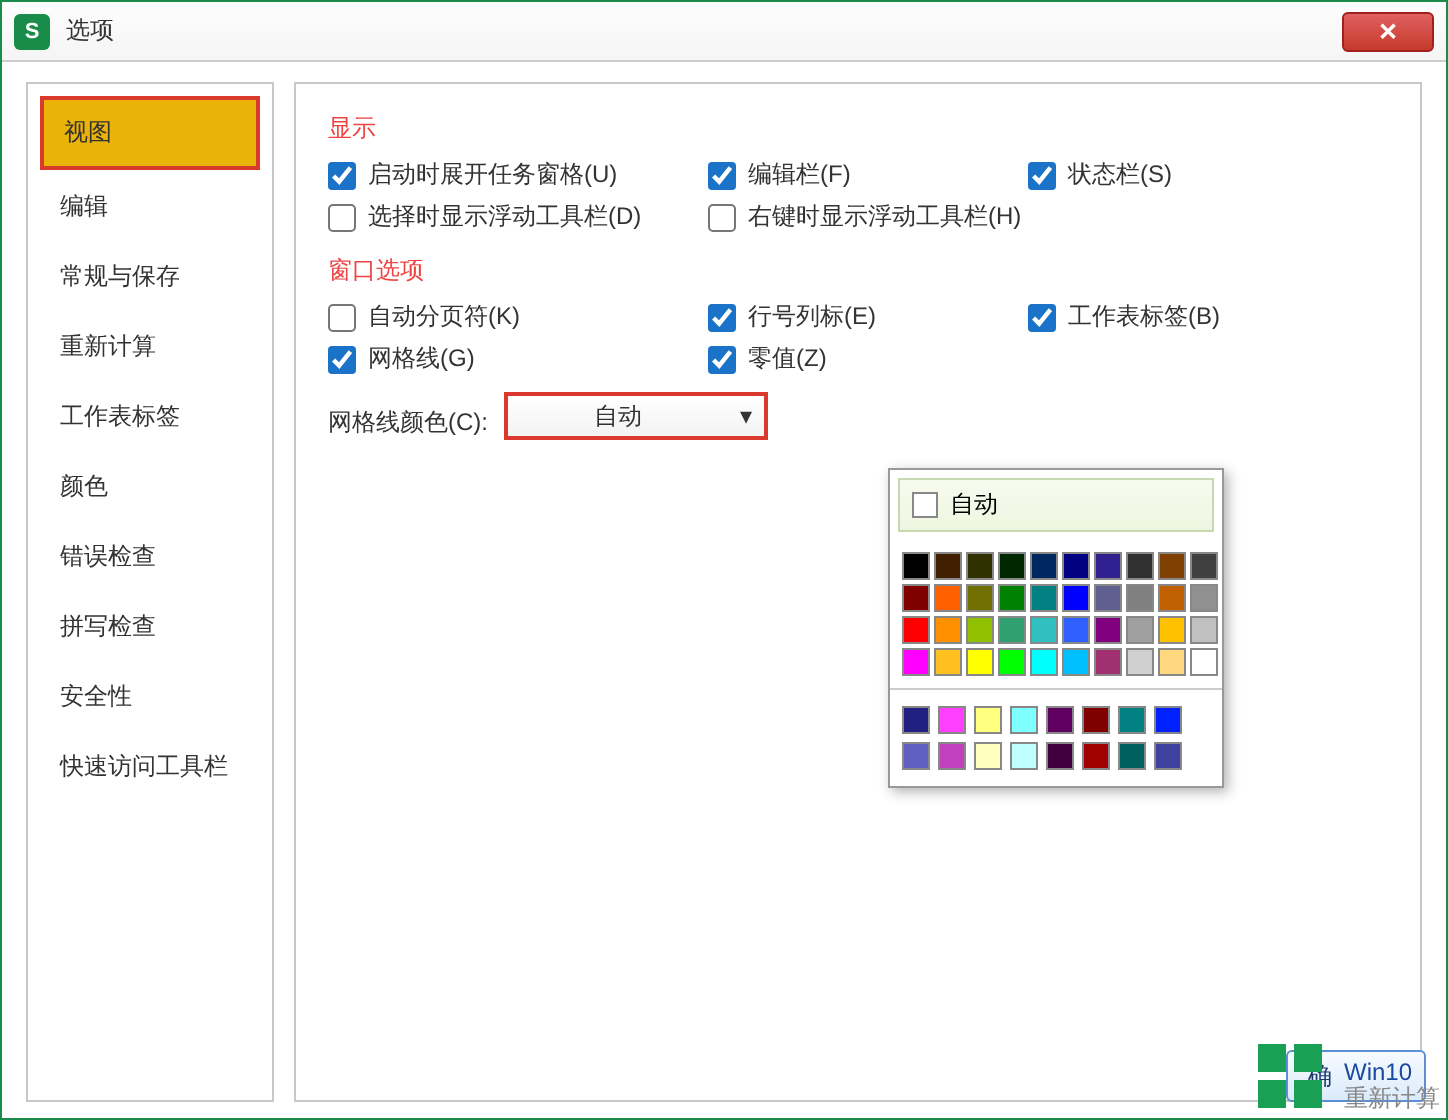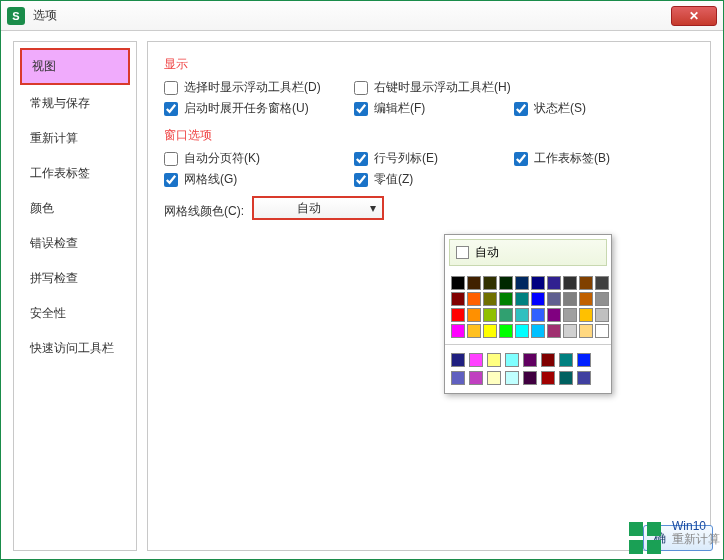--- a/index.html
+++ b/index.html
@@ -9,21 +9,21 @@
   .window { width: 724px; height: 560px; border: 1px solid #1a8c4a; display: flex; flex-direction: column; }
 
   .titlebar { height: 30px; background: linear-gradient(#fdfdfd, #f5f5f5); display: flex; align-items: center; border-bottom: 1px solid #ccc; }
   .title-icon { width: 18px; height: 18px; background: #1a8c4a; border-radius: 3px; margin: 0 6px; display:flex; align-items:center; justify-content:center; color:#fff; font-weight:bold; font-size:11px; }
   .title-text { color: #333; flex: 1; padding-left: 2px; }
   .close-btn { width: 46px; height: 20px; margin-right: 6px; background: linear-gradient(#e06060, #c63a2c); border-radius: 3px; display:flex; align-items:center; justify-content:center; color:#fff; font-weight:bold; font-size:14px; border:1px solid #a02020; cursor:pointer; }
 
   .body-area { flex: 1; display: flex; padding: 10px 12px 8px 12px; gap: 10px; background:#fff; position:relative; }
   .sidebar { width: 124px; border: 1px solid #c8c8c8; background: #fff; padding: 6px 6px; }
   .side-item { padding: 8px 10px; color: #333; cursor: pointer; margin-bottom: 2px; }
-  .side-item.selected { border: 2px solid #d93a2b; background: #f0abfc; }
+  .side-item.selected { border: 2px solid #d93a2b; background: #eab308; }
 
   .content { flex: 1; border: 1px solid #c8c8c8; padding: 10px 16px 10px 16px; position: relative; }
   .section-title { color: #ef4444; margin: 4px 0 6px 0; }
   .row { display: flex; align-items: center; margin: 4px 0; }
   .cell { display: flex; align-items: center; min-width: 160px; }
   .cell input[type=checkbox] { accent-color: #1a73c8; width: 14px; height: 14px; margin: 0 6px 0 0; cursor:pointer; }
   .cell .lbl { color: #333; }
 
   .gridcolor-row { margin-top: 8px; display:flex; align-items:flex-end; gap:8px; }
   .gridcolor-label { color:#333; }
@@ -41,21 +41,21 @@
   .auto-row { background: linear-gradient(#f7fbef,#eef6e0); border:1px solid #c8d8b0; margin:4px; padding:4px 6px; display:flex; align-items:center; gap:6px; cursor:pointer; }
   .auto-check { width:13px; height:13px; border:1px solid #888; background:#fff; }
   .swatch-block { padding: 6px 6px; border-bottom:1px solid #ccc; }
   .swatch-grid { display:grid; grid-template-columns: repeat(10, 14px); gap: 2px; }
   .sw { width:14px; height:14px; border:1px solid #888; cursor:pointer; }
   .swatch-block2 { padding: 8px 6px; }
 
   .footer { position:absolute; right: 10px; bottom: 8px; display:flex; align-items:center; gap:8px; }
   .ok-btn { height:26px; min-width:70px; padding:0 10px; border:1px solid #5a8fd6; background:linear-gradient(#f6fbff,#dbebfb); border-radius:3px; color:#1a3a6a; cursor:pointer; display:inline-flex; align-items:center; }
 
-  .watermark { position:absolute; right:4px; bottom:4px; display:flex; align-items:flex-start; gap:9px; background:rgba(255,255,255,0.0); pointer-events:none; }
+  .watermark { position:absolute; right:4px; bottom:4px; display:flex; align-items:flex-end; gap:9px; background:rgba(255,255,255,0.0); pointer-events:none; }
   .wm-logo { width:36px; height:36px; display:block; }
   .wm-logo .sq { fill:#1aa055; }
   .wm-text { color:#888; line-height:1.1; font-size:14px; }
   .wm-text .blue { color:#1a4aa0; }
 </style>
 </head>
 <body>
 
 <div class="window">
 
@@ -64,57 +64,58 @@
     <div class="title-text">选项</div>
     <div class="close-btn">
       <span>✕</span>
     </div>
   </div>
 
   <div class="body-area">
 
     <div class="sidebar" id="sidebar">
         <div class="side-item selected">视图</div>
+        <div class="side-item">编辑</div>
         <div class="side-item">常规与保存</div>
         <div class="side-item">重新计算</div>
         <div class="side-item">工作表标签</div>
         <div class="side-item">颜色</div>
         <div class="side-item">错误检查</div>
         <div class="side-item">拼写检查</div>
         <div class="side-item">安全性</div>
         <div class="side-item">快速访问工具栏</div>
       </div>
 
     <div class="content">
 
       <div class="section-title">显示</div>
 
       <div class="row">
         <div class="cell" style="min-width:190px">
+          <input type="checkbox" checked="" style="">
+          <span class="lbl">启动时展开任务窗格(U)</span>
+        </div>
+        <div class="cell">
+          <input type="checkbox" checked="" style="">
+          <span class="lbl">编辑栏(F)</span>
+        </div>
+        <div class="cell">
+          <input type="checkbox" checked="" style="">
+          <span class="lbl">状态栏(S)</span>
+        </div>
+      </div>
+
+      <div class="row">
+        <div class="cell" style="min-width:190px">
           <input type="checkbox" style="">
           <span class="lbl">选择时显示浮动工具栏(D)</span>
         </div>
         <div class="cell" style="min-width:200px">
           <input type="checkbox" style="">
           <span class="lbl">右键时显示浮动工具栏(H)</span>
-        </div>
-      </div>
-
-      <div class="row">
-        <div class="cell" style="min-width:190px">
-          <input type="checkbox" checked="" style="">
-          <span class="lbl">启动时展开任务窗格(U)</span>
-        </div>
-        <div class="cell">
-          <input type="checkbox" checked="" style="">
-          <span class="lbl">编辑栏(F)</span>
-        </div>
-        <div class="cell">
-          <input type="checkbox" checked="" style="">
-          <span class="lbl">状态栏(S)</span>
         </div>
       </div>
 
       <div class="section-title" style="margin-top:10px">窗口选项</div>
 
       <div class="row">
         <div class="cell" style="min-width:190px">
           <input type="checkbox" style="">
           <span class="lbl">自动分页符(K)</span>
         </div>

